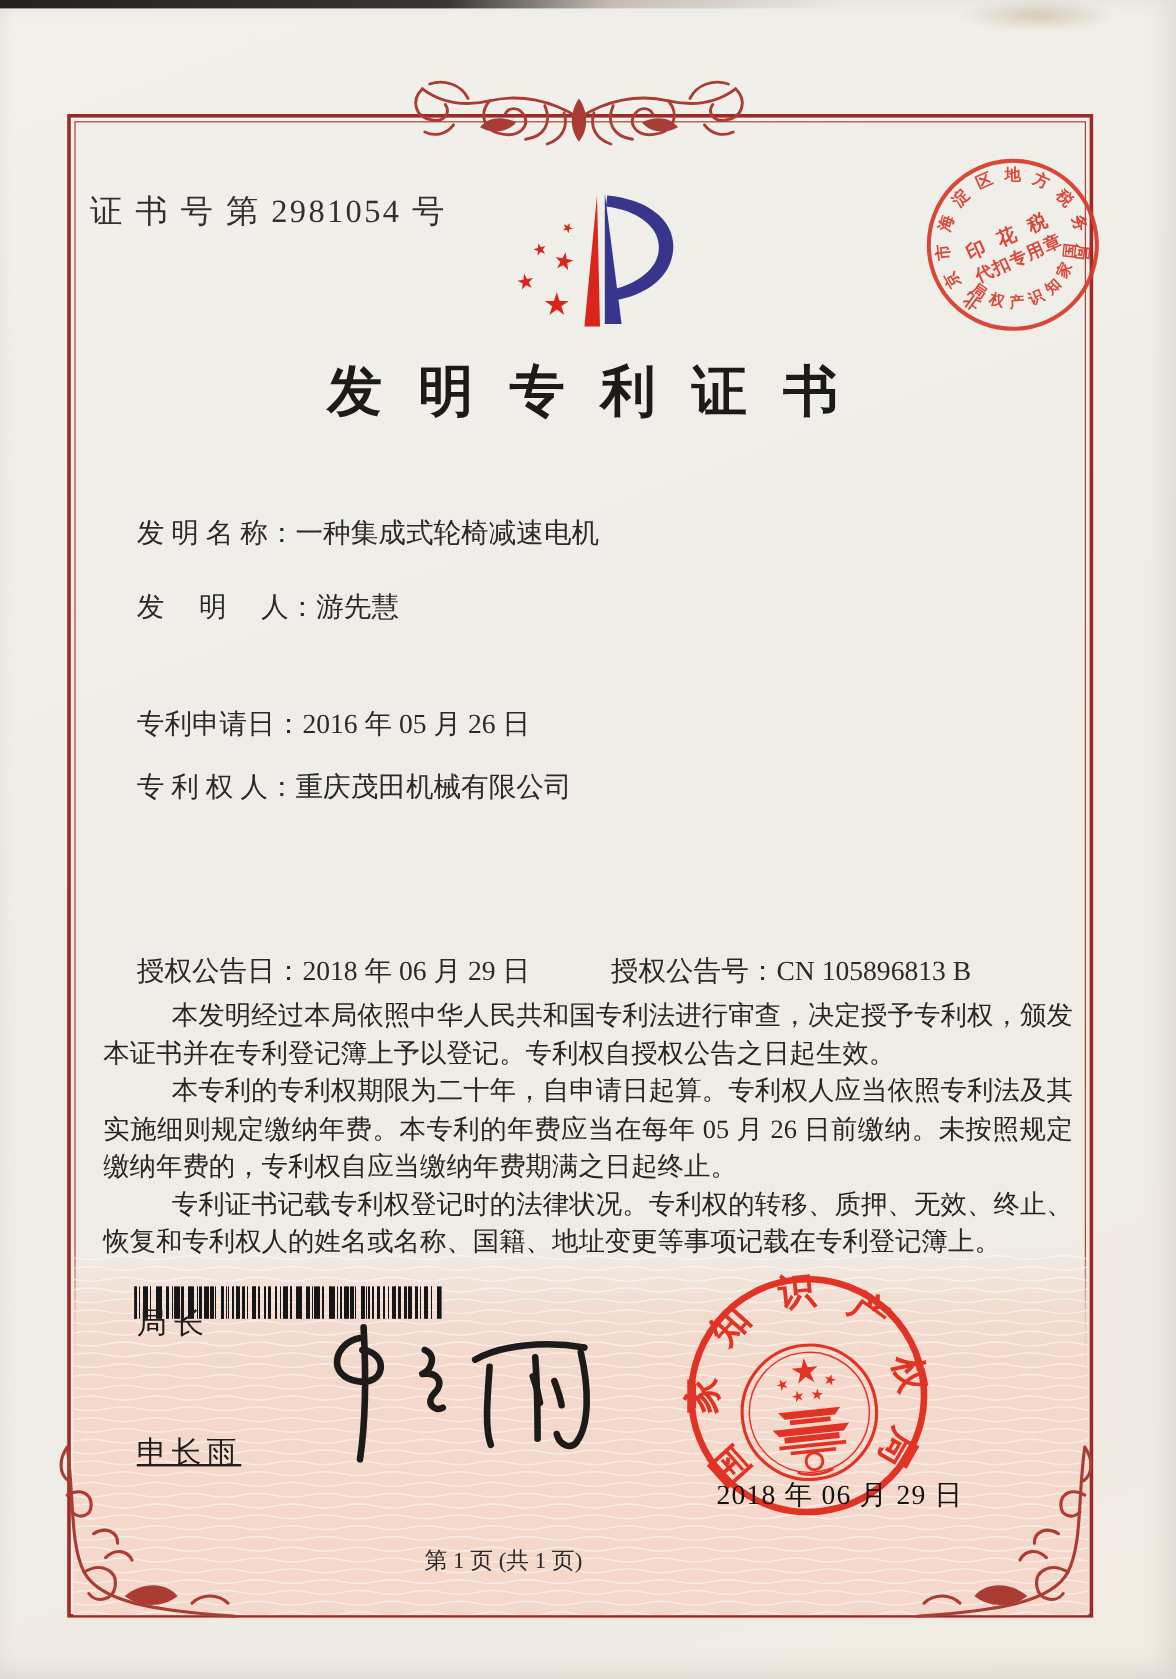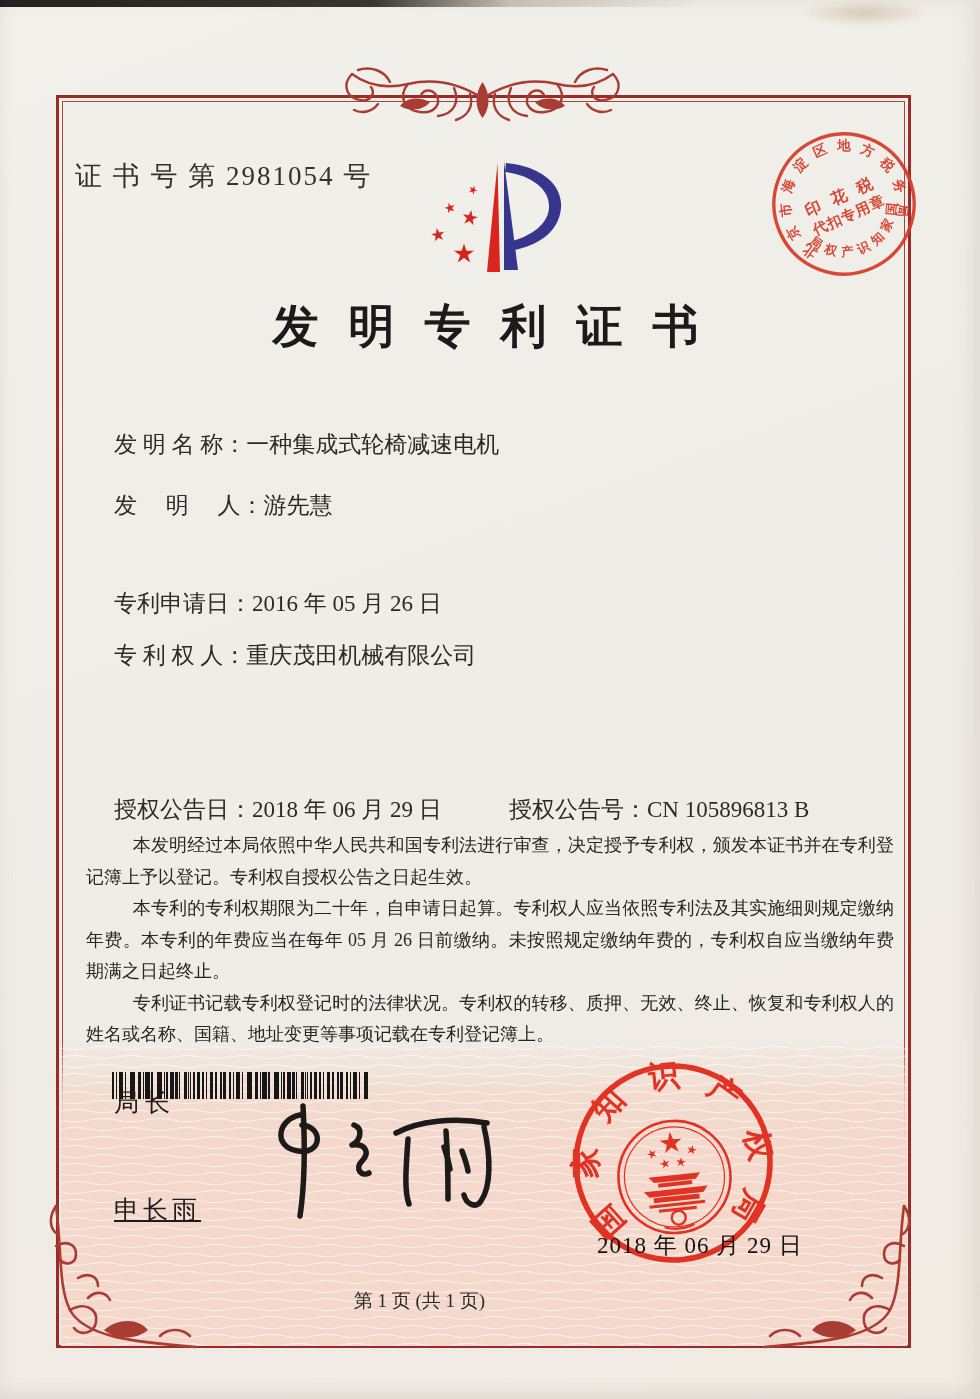--- a/index.html
+++ b/index.html
@@ -21,21 +21,21 @@
   #waves{position:absolute;left:0;top:0;}
   #waves path{stroke:rgba(255,255,255,.55);fill:none;stroke-width:1.2;}
   
   .cert-no{position:absolute;left:75px;top:158px;font-size:27px;color:#33312e;letter-spacing:2px;}
   .title{position:absolute;left:56px;top:296px;width:855px;text-align:center;font-size:46px;font-weight:700;
          color:#1c1b1a;letter-spacing:30px;padding-left:34px;box-sizing:border-box;}
   .field{position:absolute;left:114px;font-size:23px;color:#2b2a28;white-space:nowrap;}
   .field .lab{color:#2b2a28;}
   .field .val{color:#2b2a28;}
   .pair2{position:absolute;left:366px;top:0;margin-left:29px;}
-  .paras{position:absolute;left:86px;top:830px;width:808px;font-size:18px;line-height:31.5px;color:#272624;text-align:justify;}
+  .paras{position:absolute;left:86px;top:830px;width:808px;font-size:22px;line-height:31.5px;color:#272624;text-align:justify;}
   .paras p{margin:0;text-indent:2.6em;}
   .barcode{position:absolute;left:112px;top:1072px;width:256px;height:27px;z-index:3;
         background:
           repeating-linear-gradient(90deg,#161616 0 2px,rgba(0,0,0,0) 2px 4px,#161616 4px 5px,rgba(0,0,0,0) 5px 9px),
           repeating-linear-gradient(90deg,#161616 0 1px,rgba(0,0,0,0) 1px 7px,#161616 7px 10px,rgba(0,0,0,0) 10px 13px);}
   .sig-title{position:absolute;left:114px;top:1086px;font-size:25px;color:#1e1d1b;letter-spacing:6px;z-index:4;}
   .sig-name{position:absolute;left:114px;top:1193px;font-size:25px;color:#1e1d1b;letter-spacing:4px;z-index:4;text-decoration:underline;}
   .signature-svg{position:absolute;left:258px;top:1103px;z-index:5;}
   .seal-svg{position:absolute;left:562px;top:1052px;z-index:2;opacity:.93;}
   .seal-date{position:absolute;left:597px;top:1230px;font-size:23px;color:#141311;letter-spacing:1px;z-index:6;}

